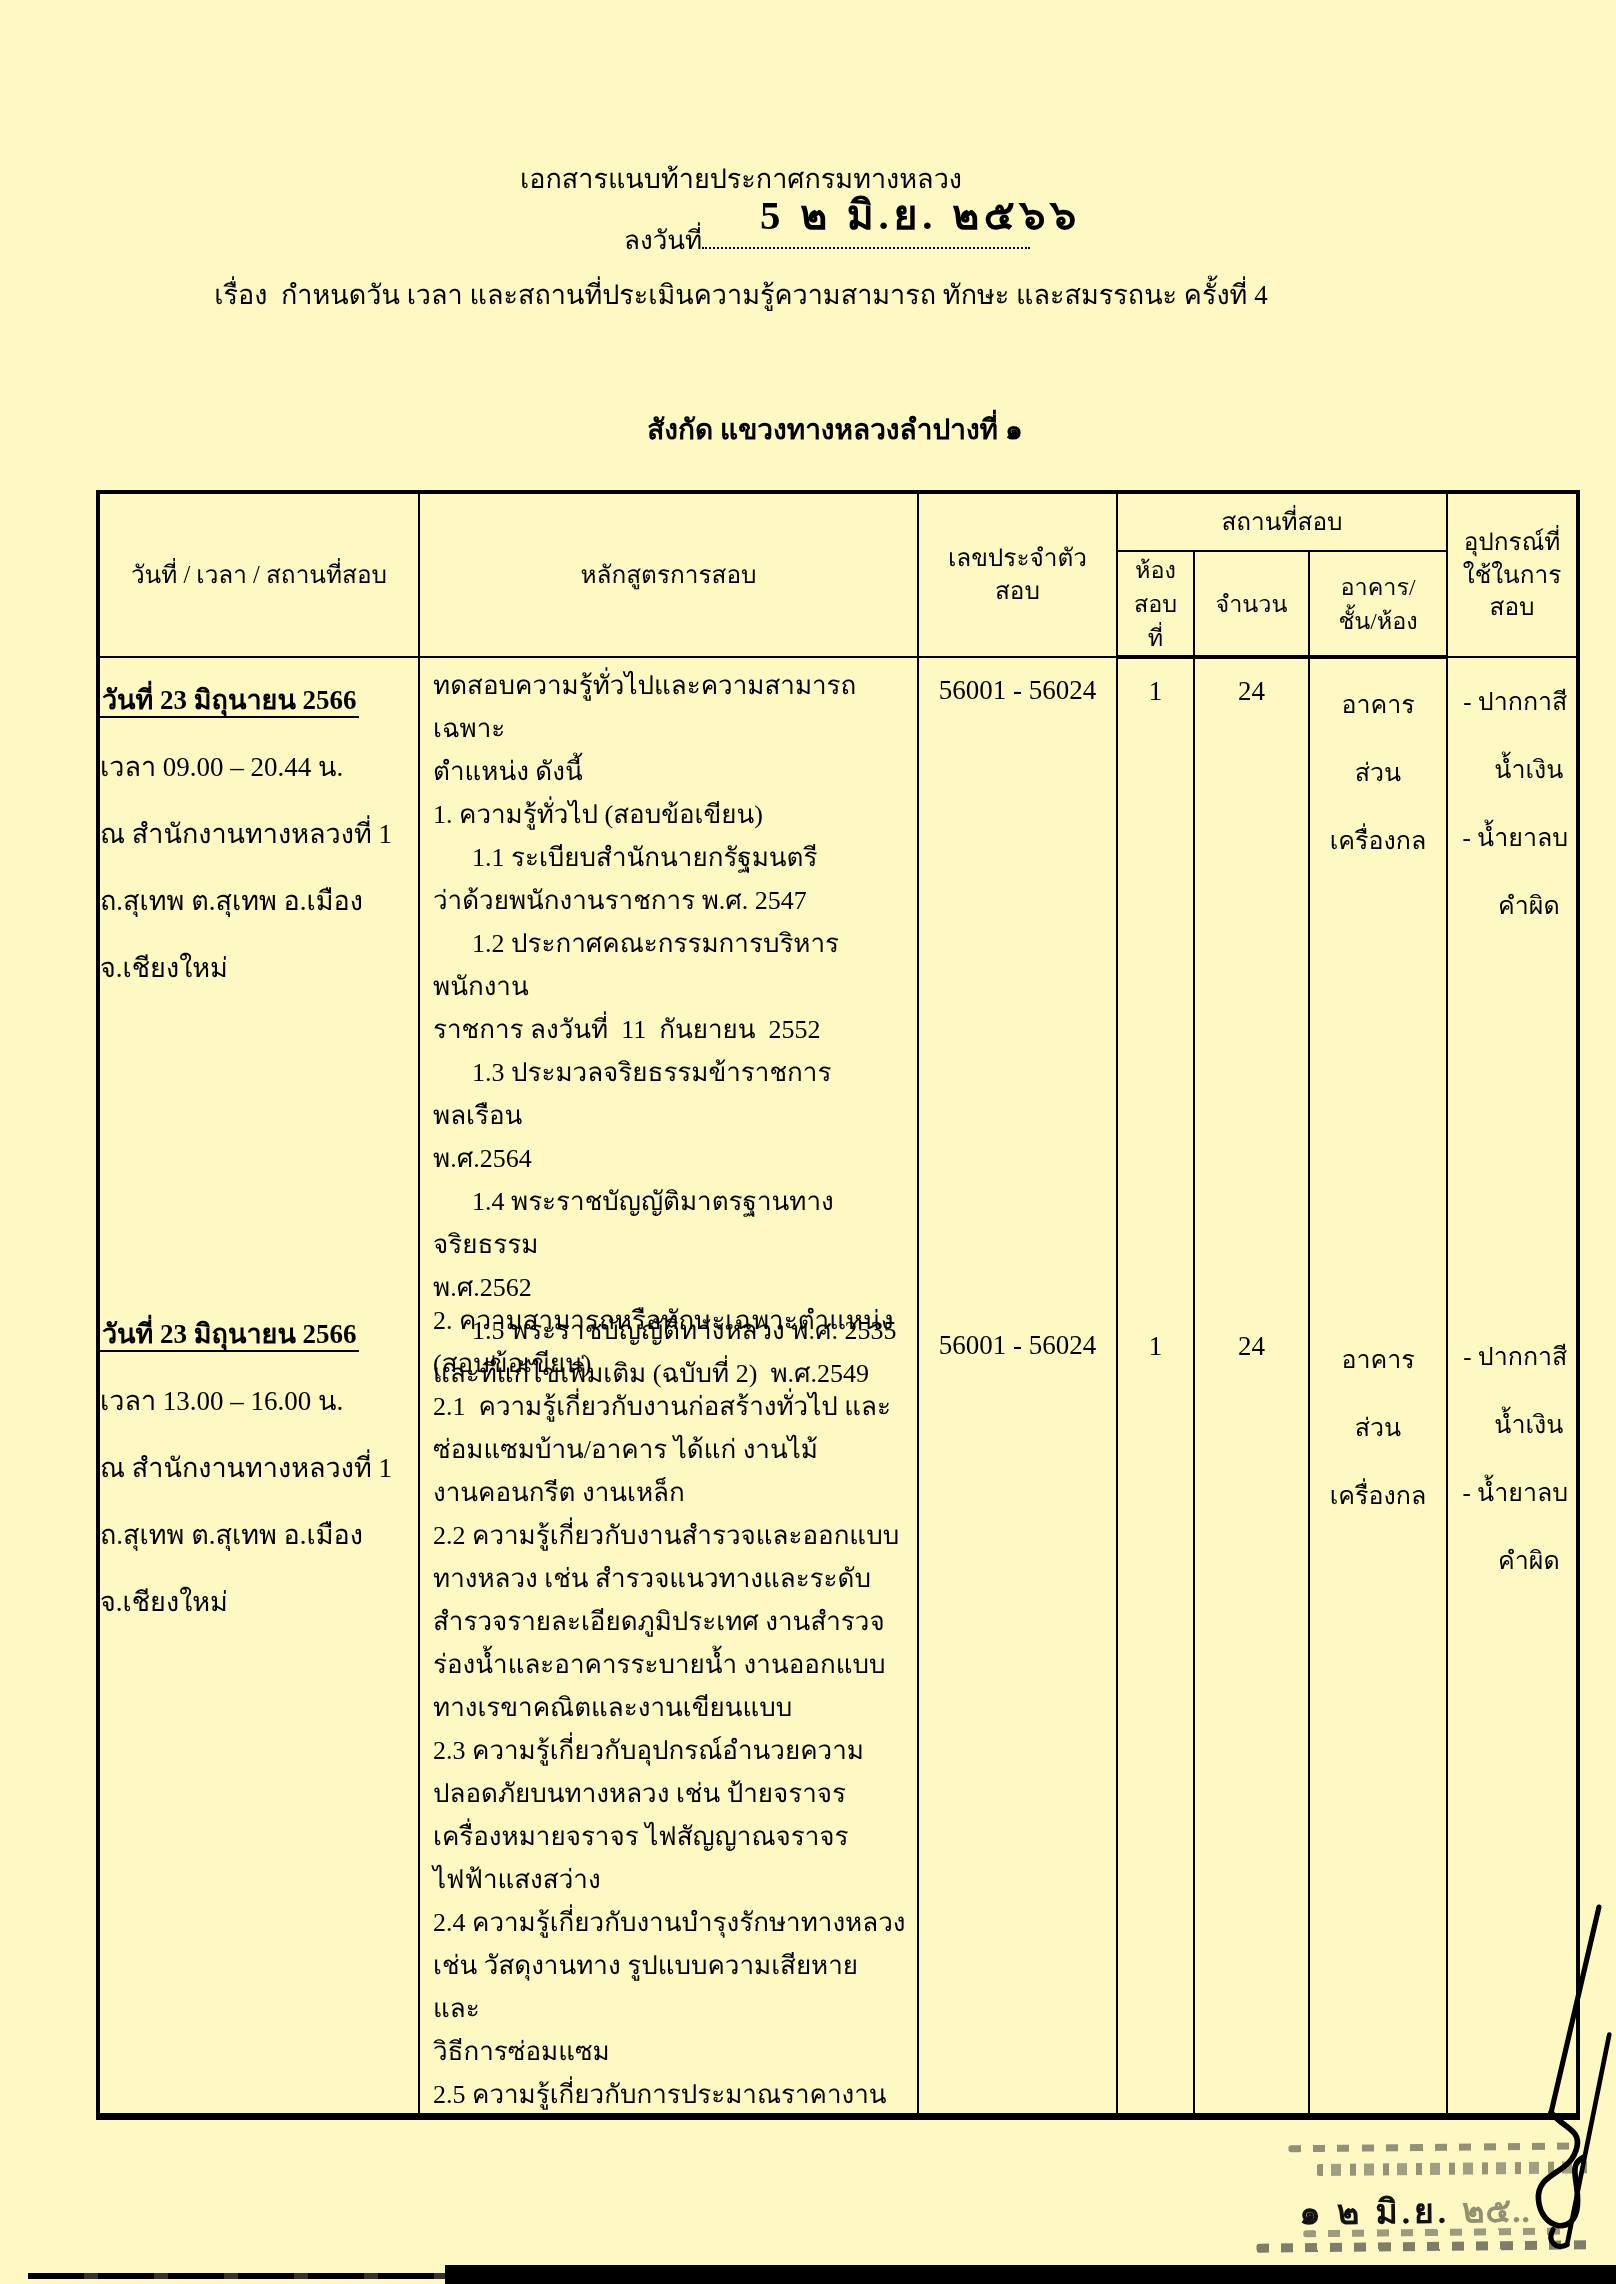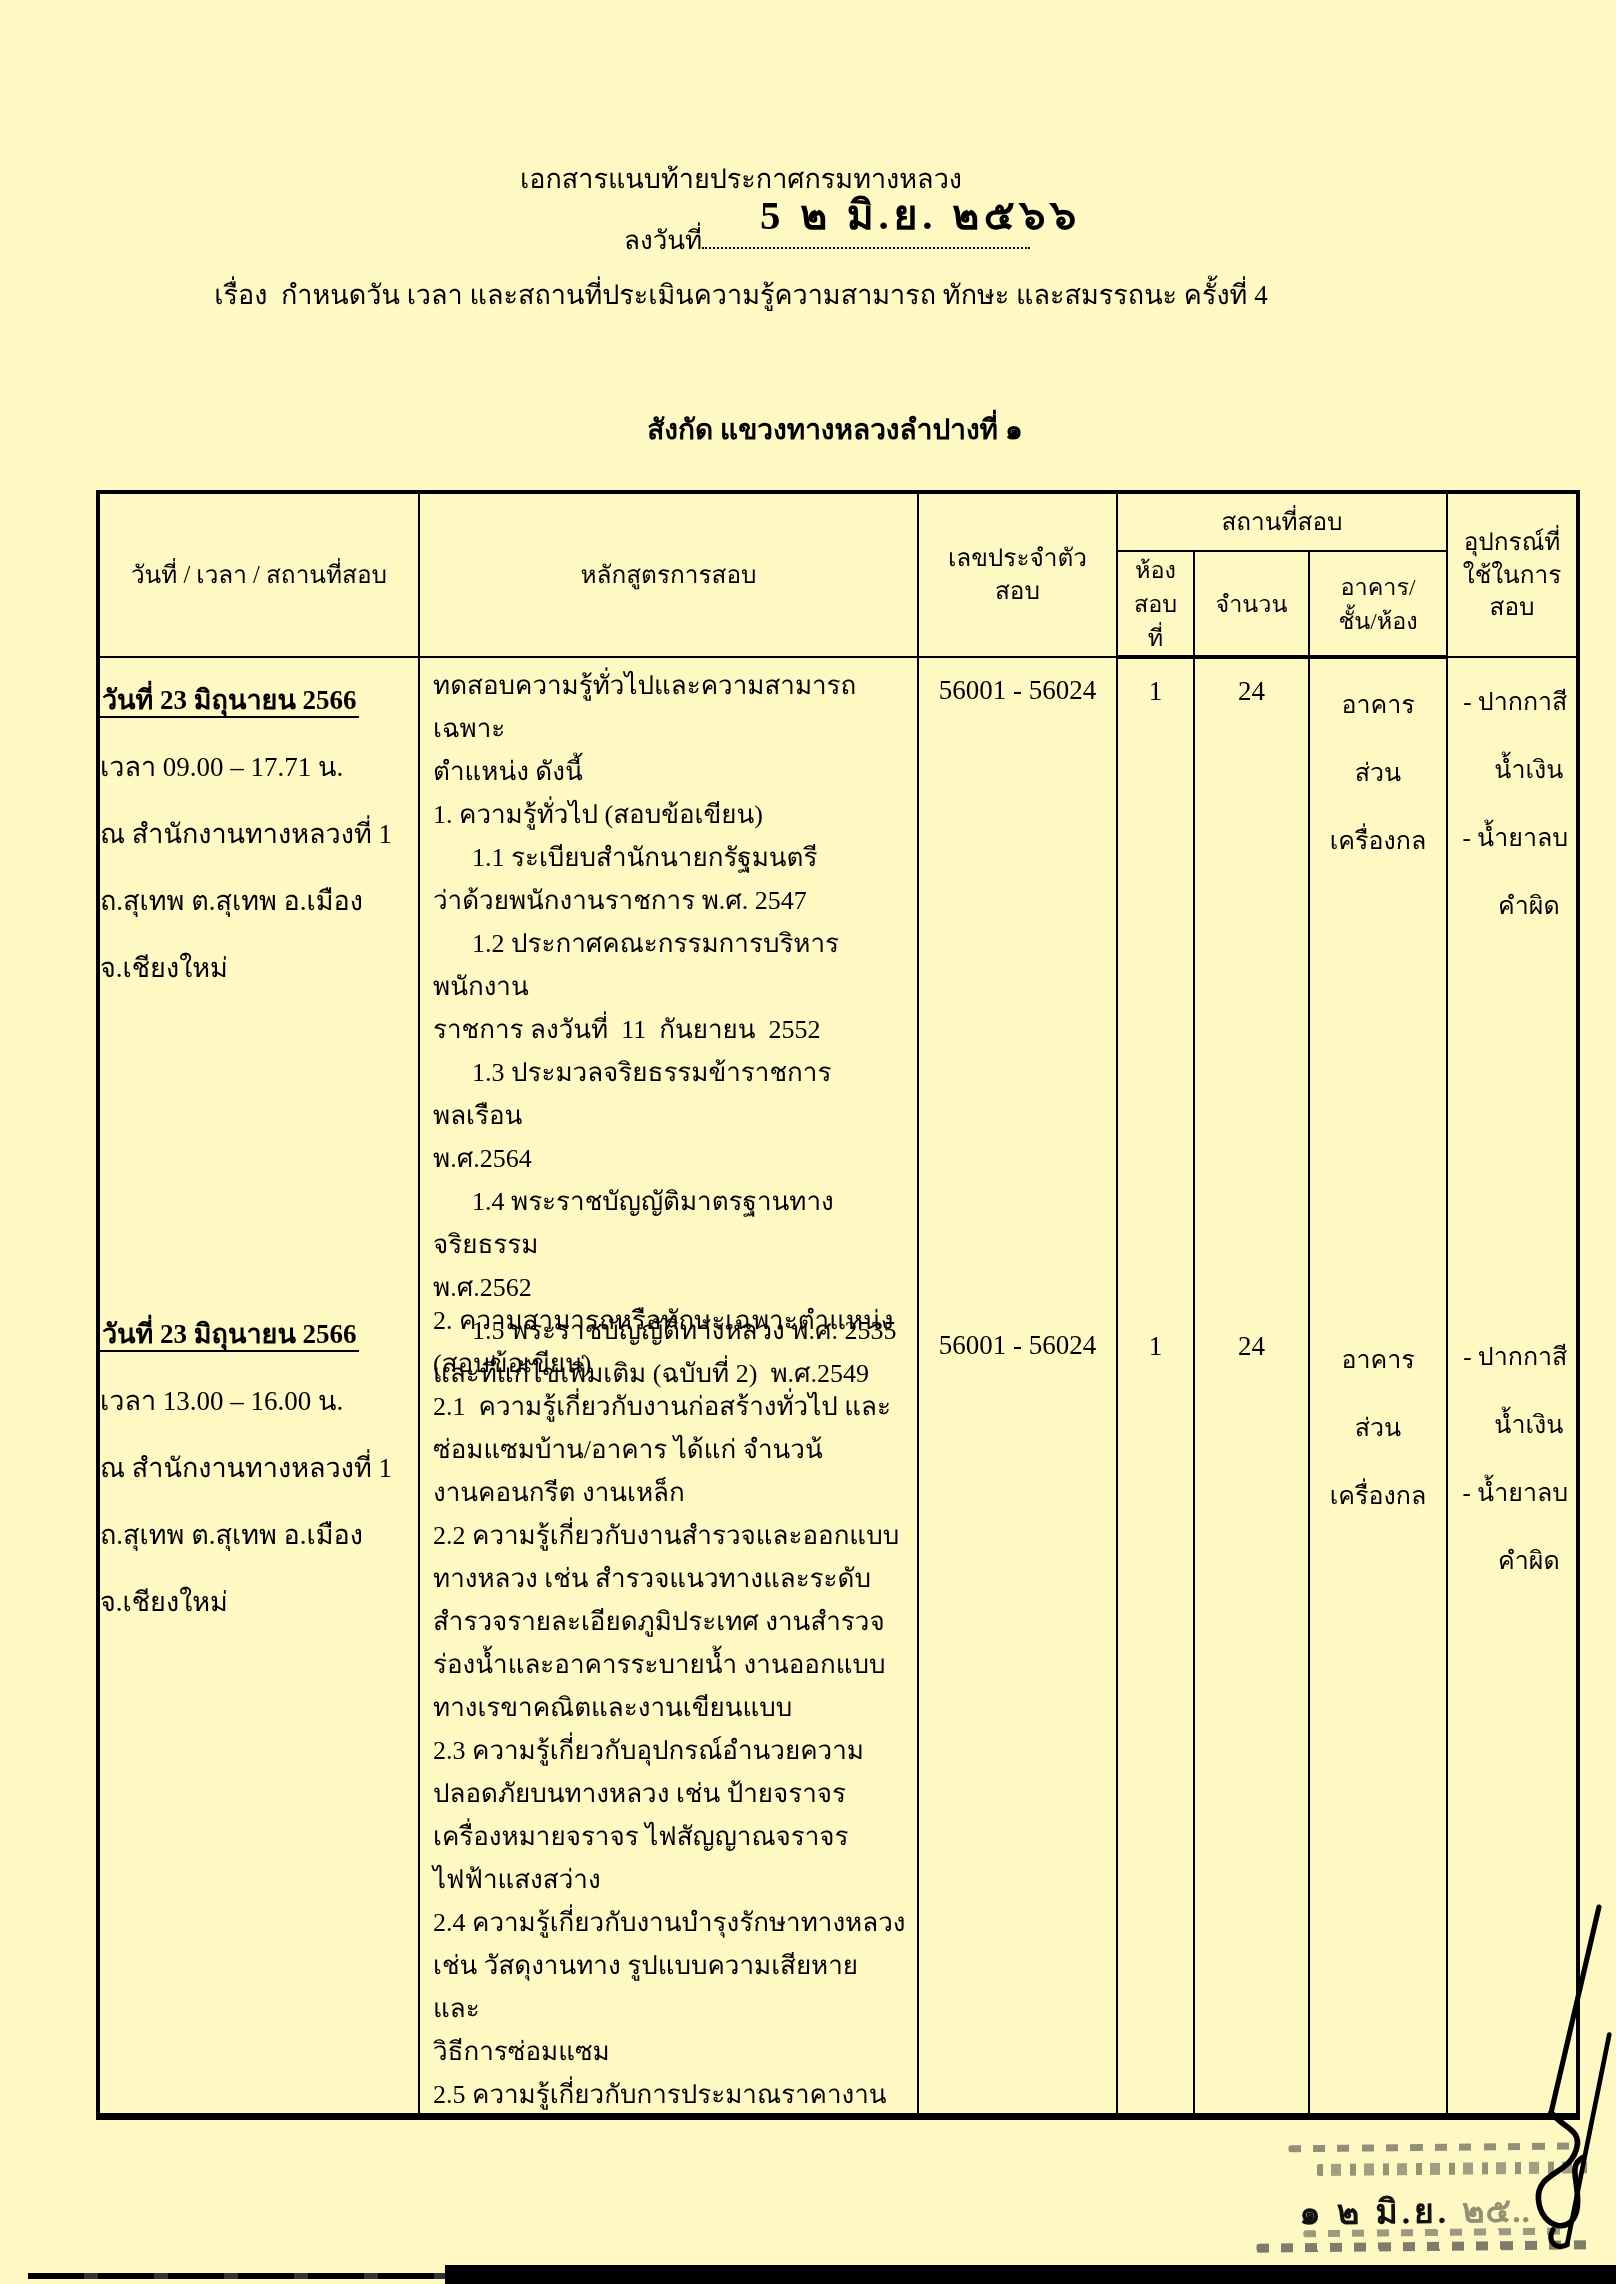--- a/index.html
+++ b/index.html
@@ -145,21 +145,21 @@
             <div>ชั้น/ห้อง</div>
           </th>
       </tr>
     </thead>
     <tbody>
       <tr>
         <td class="body-cell">
           <div class="cb">
             <div class="blk c1" style="top:9.4px">
               <div><span class="d">วันที่ 23 มิถุนายน 2566</span></div>
-              <div>เวลา 09.00 – 17.71 น.</div>
+              <div>เวลา 09.00 – 20.44 น.</div>
               <div>ณ  สำนักงานทางหลวงที่ 1</div>
               <div>ถ.สุเทพ ต.สุเทพ อ.เมือง</div>
               <div>จ.เชียงใหม่</div>
             </div>
             <div class="blk c1" style="top:643px">
               <div><span class="d">วันที่ 23 มิถุนายน 2566</span></div>
               <div>เวลา 13.00 – 16.00 น.</div>
               <div>ณ  สำนักงานทางหลวงที่ 1</div>
               <div>ถ.สุเทพ ต.สุเทพ อ.เมือง</div>
               <div>จ.เชียงใหม่</div>
@@ -180,21 +180,21 @@
                 <div>พ.ศ.2564</div>
                 <div>      1.4 พระราชบัญญัติมาตรฐานทางจริยธรรม</div>
                 <div>พ.ศ.2562</div>
                 <div>      1.5 พระราชบัญญัติทางหลวง พ.ศ. 2535</div>
                 <div>และที่แก้ไขเพิ่มเติม (ฉบับที่ 2)  พ.ศ.2549</div>
               </div>
             <div class="blk c2" style="top:641px">
                 <div>2. ความสามารถหรือทักษะเฉพาะตำแหน่ง</div>
                 <div>(สอบข้อเขียน)</div>
                 <div>2.1  ความรู้เกี่ยวกับงานก่อสร้างทั่วไป และ</div>
-                <div>ซ่อมแซมบ้าน/อาคาร ได้แก่ จำนวน้</div>
+                <div>ซ่อมแซมบ้าน/อาคาร ได้แก่ งานไม้</div>
                 <div>งานคอนกรีต งานเหล็ก</div>
                 <div>2.2 ความรู้เกี่ยวกับงานสำรวจและออกแบบ</div>
                 <div>ทางหลวง เช่น สำรวจแนวทางและระดับ</div>
                 <div>สำรวจรายละเอียดภูมิประเทศ งานสำรวจ</div>
                 <div>ร่องน้ำและอาคารระบายน้ำ งานออกแบบ</div>
                 <div>ทางเรขาคณิตและงานเขียนแบบ</div>
                 <div>2.3 ความรู้เกี่ยวกับอุปกรณ์อำนวยความ</div>
                 <div>ปลอดภัยบนทางหลวง เช่น ป้ายจราจร</div>
                 <div>เครื่องหมายจราจร ไฟสัญญาณจราจร</div>
                 <div>ไฟฟ้าแสงสว่าง</div>

